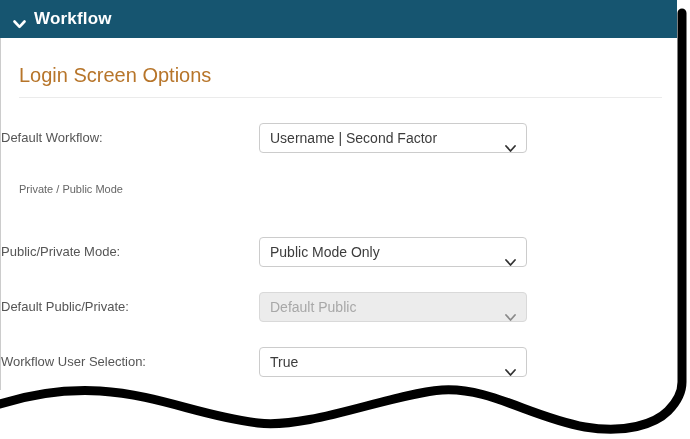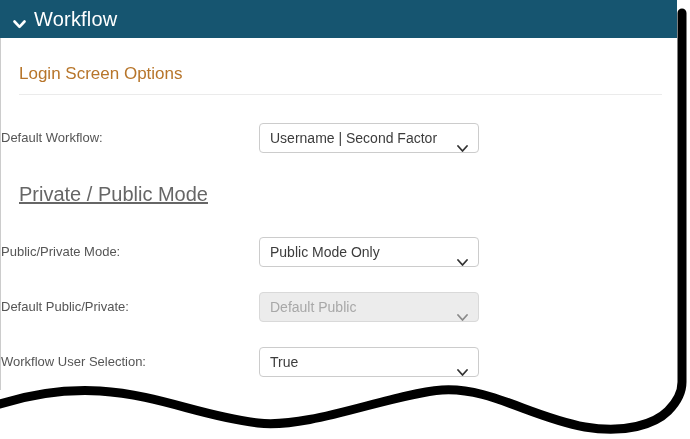--- a/index.html
+++ b/index.html
@@ -19,67 +19,66 @@
     display: flex; align-items: center;
     color: #ffffff;
   }
   .panel-header .chev {
     margin-left: 13px;
     width: 13px; height: 9px;
     display: inline-block;
   }
   .panel-header .title {
     margin-left: 8px;
-    font-size: 20px;
-    font-weight: normal;
+    font-size: 17px;
+    font-weight: bold;
     letter-spacing: 0.2px;
   }
 
   
   .panel-body {
     position: absolute; left: 0; top: 38px;
     width: 677px; height: 352px;
     background: #ffffff;
     border-left: 1px solid #cccccc;
   }
 
   .section-heading {
     position: absolute; left: 18px; top: 26px;
     width: 643px;
-    font-size: 17px;
+    font-size: 20px;
     color: #b7752a;
     padding-bottom: 10px;
     border-bottom: 1px solid #ebebeb;
   }
 
   .subsection-label {
     position: absolute; left: 18px; top: 145px;
-    font-size: 20px;
+    font-size: 11px;
     color: #666666;
-    text-decoration: underline;
   }
 
   .form-row { position: absolute; left: 0; width: 677px; height: 30px; }
   .row-1 { top: 85px;  }
   .row-2 { top: 199px; }
   .row-3 { top: 254px; }
   .row-4 { top: 309px; }
 
   .row-label {
     position: absolute; left: 0; top: 0;
     width: 233px; height: 30px;
     line-height: 30px;
     text-align: left;
     font-size: 13px;
     color: #555555;
   }
 
   .select {
     position: absolute; left: 258px; top: 0;
-    width: 220px; height: 30px;
+    width: 268px; height: 30px;
     background: #ffffff;
     border: 1px solid #cccccc;
     border-radius: 4px;
     font-size: 14px;
     color: #3c3c3c;
     line-height: 28px;
     padding: 0 26px 0 10px;
     white-space: nowrap;
     overflow: hidden;
     cursor: pointer;

